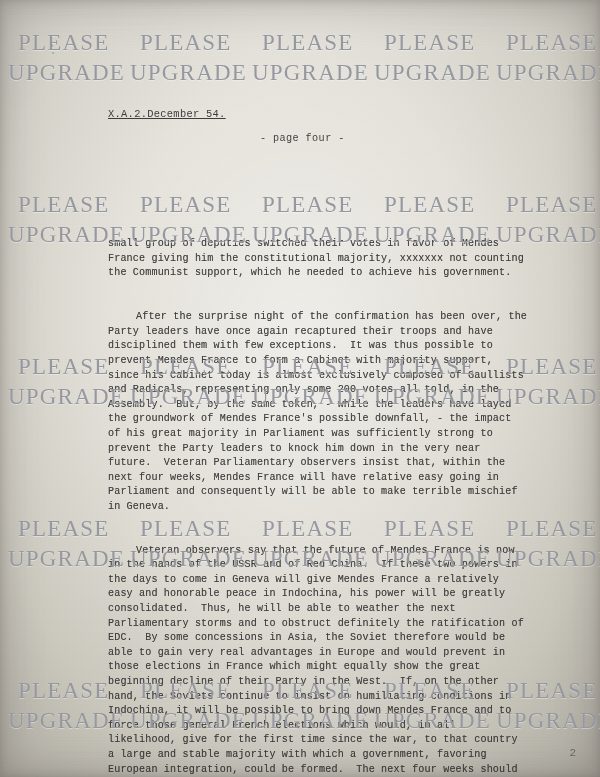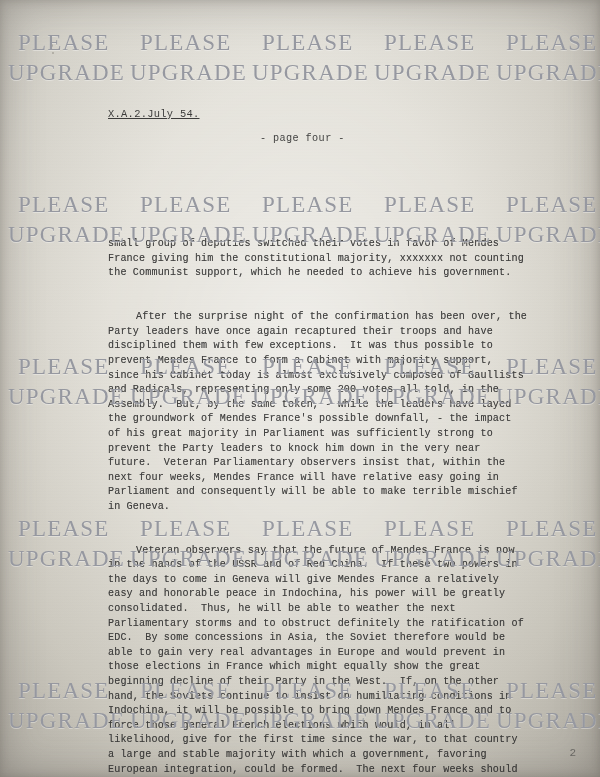--- a/index.html
+++ b/index.html
@@ -125,21 +125,21 @@
 </head>
 <body>
 
 <div class="page">
   <div class="paper"></div>
   <div class="grain"></div>
 
   <div class="corner-speck" style="left:50px;top:44px;width:3px;height:3px;"></div>
   <div class="corner-speck" style="left:52px;top:52px;width:2px;height:2px;"></div>
 
-  <div class="doc-id">X.A.2.July 54.</div>
+  <div class="doc-id">X.A.2.December 54.</div>
   <div class="page-label">- page four -</div>
 
   <div class="typed body-block">
     <p>small group of deputies switched their votes in favor of Mendes France giving him the constitutional majority, xxxxxxx not counting the Communist support, which he needed to achieve his government.</p>
     <p class="indent">After the surprise night of the confirmation has been over, the Party leaders have once again recaptured their troops and have disciplined them with few exceptions.  It was thus possible to prevent Mendes France to form a Cabinet with majority support, since his Cabinet today is almost exclusively composed of Gaullists and Radicals, representing only some 200 votes all told, in the Assembly.  But, by the same token, - while the leaders have layed the groundwork of Mendes France's possible downfall, - the impact of his great majority in Parliament was sufficiently strong to prevent the Party leaders to knock him down in the very near future.  Veteran Parliamentary observers insist that, within the next four weeks, Mendes France will have relative easy going in Parliament and consequently will be able to make terrible mischief in Geneva.</p>
     <p class="indent">Veteran observers say that the future of Mendes France is now in the hands of the USSR and of Red China.  If these two powers in the days to come in Geneva will give Mendes France a relatively easy and honorable peace in Indochina, his power will be greatly consolidated.  Thus, he will be able to weather the next Parliamentary storms and to obstruct definitely the ratification of EDC.  By some concessions in Asia, the Soviet therefore would be able to gain very real advantages in Europe and would prevent in those elections in France which might equally show the great beginning decline of their Party in the West.  If, on the other hand, the Soviets continue to insist on humiliating conditions in Indochina, it will be possible to bring down Mendes France and to force those general French elections which would, in all likelihood, give for the first time since the war, to that country a large and stable majority with which a government, favoring European integration, could be formed.  The next four weeks should tell the answer.  As the situation stands today, France is going through the decisive crisis of its regime.  If Mendes France, thanks to Soviet maneuvers, stays in power, France will go down the way to final and complete decadence.  If, on the other hand, it is possible to make him fall before the end of the summer, the hope is serious that we could assist to a strong French recovery before the end of 1954.</p>
   </div>
 
   <div class="watermark" id="watermark-layer">
       <div class="wm" style="left: 18px; top: 30px; color: rgb(150, 152, 160);">PLEASE</div>

